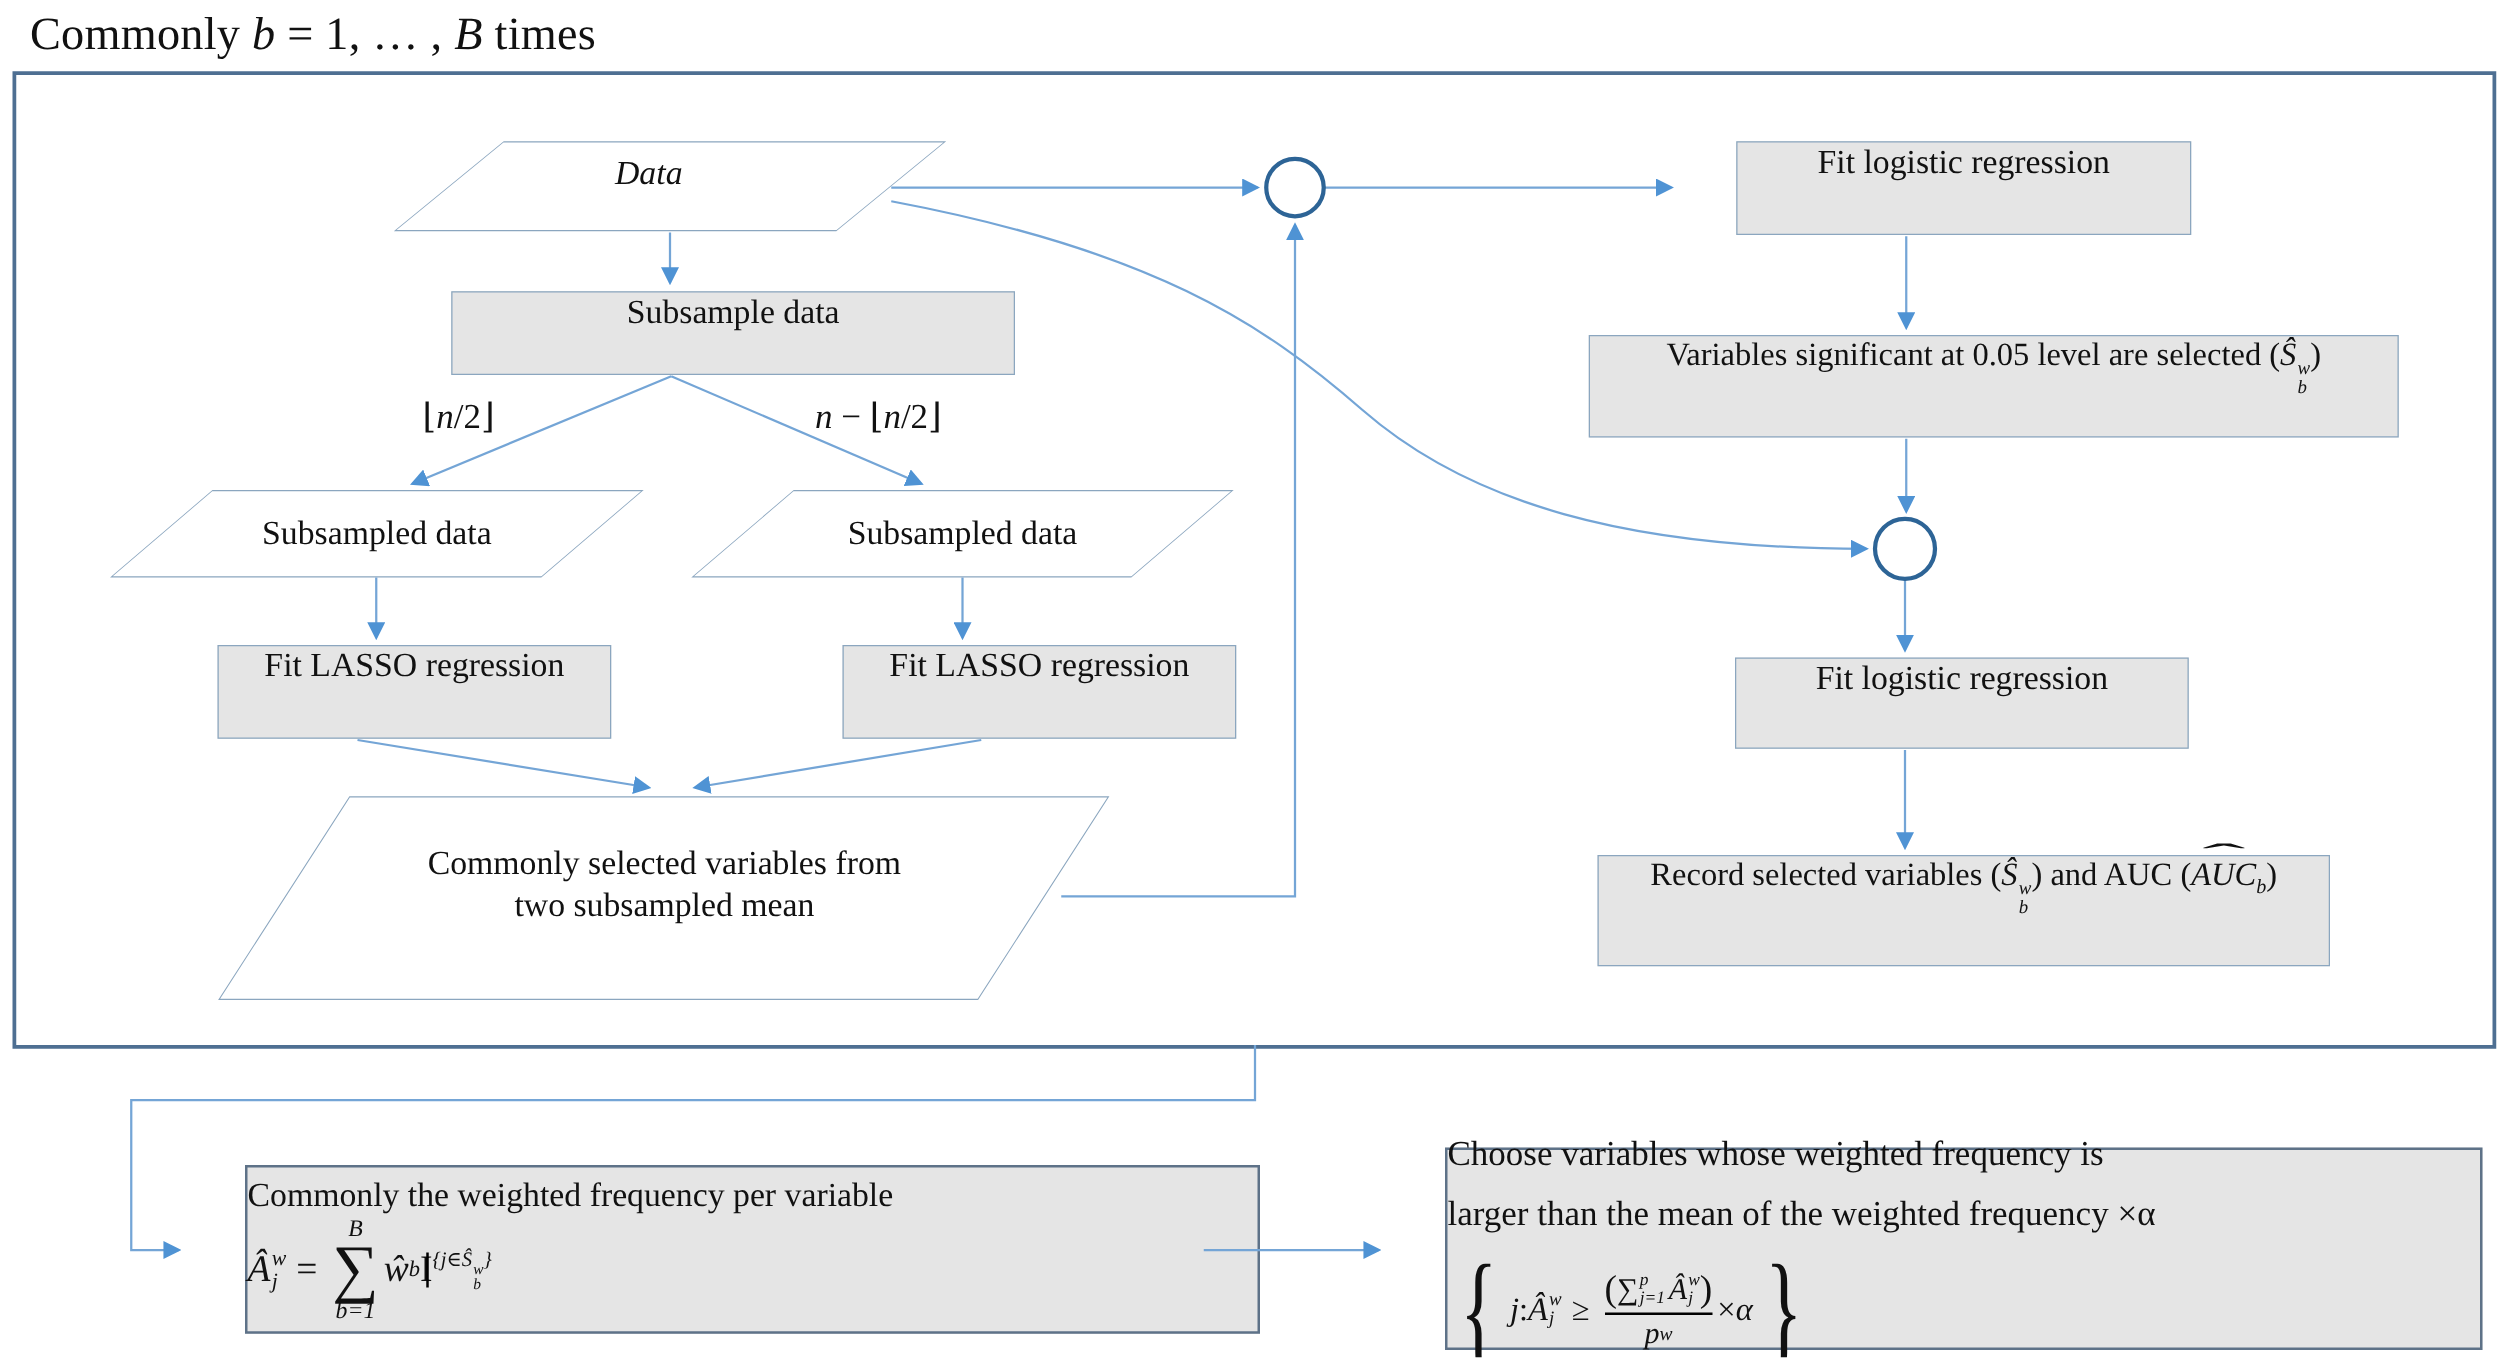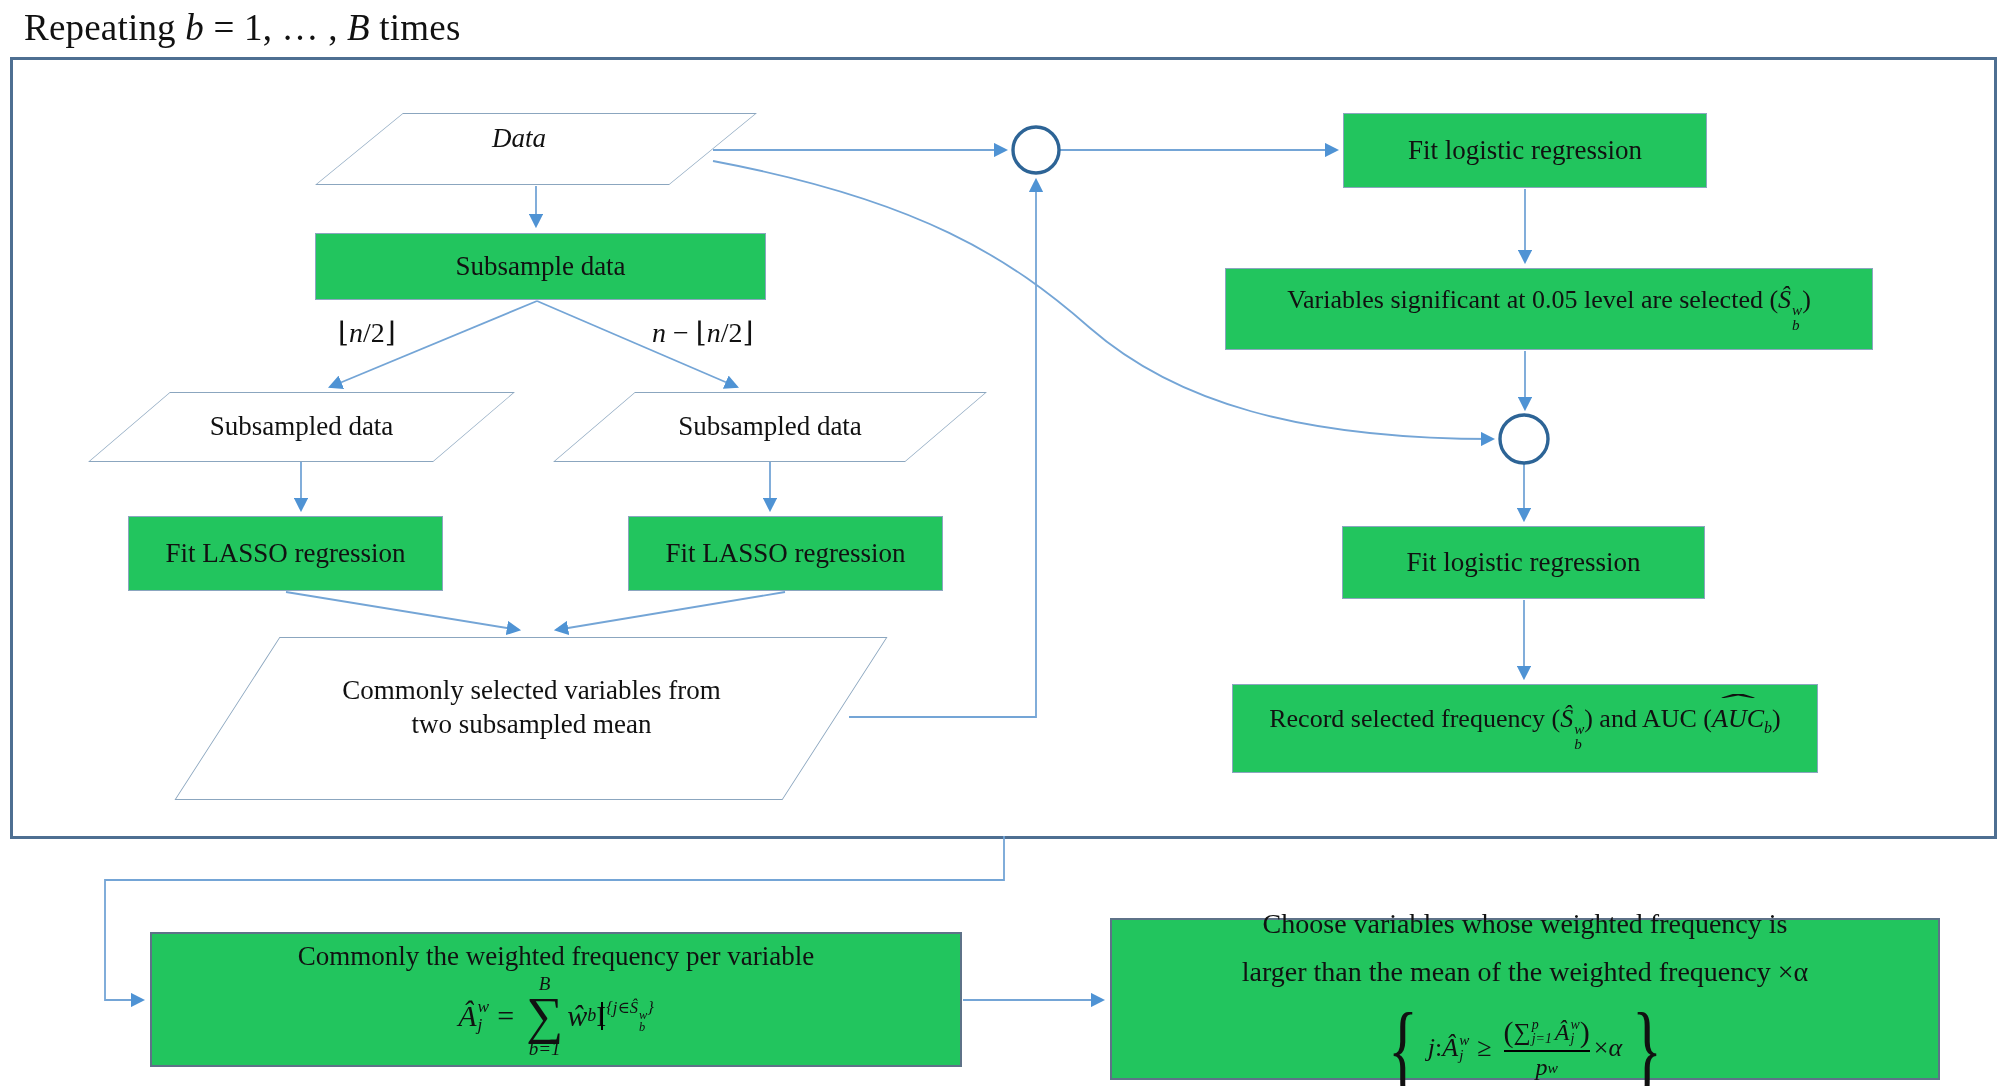--- a/index.html
+++ b/index.html
@@ -2,22 +2,22 @@
 <html><head>
 <meta charset="utf-8">
 <style>
   html,body{margin:0;padding:0;background:#ffffff;}
   #canvas{position:relative;width:2007px;height:1086px;background:#fff;
           font-family:"Liberation Serif","DejaVu Serif","DejaVu Sans",serif;color:#111;overflow:hidden;}
   .abs{position:absolute;}
   .title{left:24px;top:6px;font-size:37px;letter-spacing:.2px;white-space:nowrap;}
   .it{font-style:italic;}
   .frame{left:10px;top:57px;width:1981px;height:776px;border:3px solid #4e6f92;background:transparent;}
-  .box{position:absolute;background:#22c55e;border:1.7px solid #8ba6bf;display:flex;align-items:center;justify-content:center;
-       text-align:center;font-size:27px;z-index:1;box-sizing:border-box;}
+  .box{position:absolute;background:#e5e5e5;border:1.7px solid #8ba6bf;display:flex;align-items:flex-start;justify-content:center;
+       text-align:center;font-size:27px;z-index:1;box-sizing:border-box;margin-left:46px;}
   .para{position:absolute;background:#fff;border:1.7px solid #8ba6bf;z-index:1;box-sizing:border-box;}
   .plabel{position:absolute;display:flex;flex-direction:column;align-items:center;justify-content:center;
           text-align:center;font-size:27px;z-index:3;line-height:1.25;}
   .elabel{position:absolute;font-size:28px;z-index:3;white-space:nowrap;}
   svg.wires{position:absolute;left:0;top:0;z-index:2;pointer-events:none;}
   
   .ss{display:inline-flex;flex-direction:column;align-items:flex-start;font-size:0.58em;line-height:1.02;
       vertical-align:-0.45em;margin-left:1px;}
   .ss span{display:block;}
   
@@ -35,21 +35,21 @@
   .frac .bar{border-top:2px solid #000;width:100%;margin:2px 0;}
   .brace{font-size:104px;font-weight:400;transform:scaleX(0.6);line-height:0.8;display:inline-block;}
   .mrow{display:flex;align-items:center;justify-content:center;}
   .bb{border-color:#5e7288;border-width:2px;gap:16px;}
 </style>
 </head>
 <body>
 
 <div id="canvas">
 
-  <div class="abs title"><span>Repeating </span><span class="it">b</span><span> = 1, … , </span><span class="it">B</span><span> times</span></div>
+  <div class="abs title"><span>Commonly </span><span class="it">b</span><span> = 1, … , </span><span class="it">B</span><span> times</span></div>
 
   <div class="abs frame"></div>
 
   <div class="para" style="left:359px;top:113px;width:354px;height:72px;transform:skewX(-50.7deg);"></div>
   <div class="para" style="left:129px;top:392px;width:345px;height:70px;transform:skewX(-49.5deg);"></div>
   <div class="para" style="left:594px;top:392px;width:352px;height:70px;transform:skewX(-49.5deg);"></div>
   <div class="para" style="left:227px;top:637px;width:608px;height:163px;transform:skewX(-32.8deg);"></div>
 
   <div class="box" style="left:315px;top:233px;width:451px;height:67px;">
       <span>Subsample data</span>
@@ -69,21 +69,21 @@
           <span class="it">w</span>
           <span class="it">b</span>
         </span><span>)</span></span>
   </div>
 
   <div class="box" style="left:1342px;top:526px;width:363px;height:73px;">
       <span>Fit logistic regression</span>
     </div>
 
   <div class="box" style="left:1232px;top:684px;width:586px;height:89px;font-size:26px;">
-    <span><span>Record selected frequency (</span><span class="it">Ŝ</span><span class="ss">
+    <span><span>Record selected variables (</span><span class="it">Ŝ</span><span class="ss">
           <span class="it">w</span>
           <span class="it">b</span>
         </span><span>) and AUC (</span><span class="widehat"><span class="hat">ˆ</span><span class="it">AUC</span></span><sub class="it" style="font-size:0.62em;">b</sub><span>)</span></span>
   </div>
 
   <div class="plabel" style="left:298px;top:113px;width:442px;height:52px;font-style:italic;">
       <span>Data</span>
     </div>
   <div class="plabel" style="left:88px;top:392px;width:427px;height:70px;">
       <span>Subsampled data</span>

